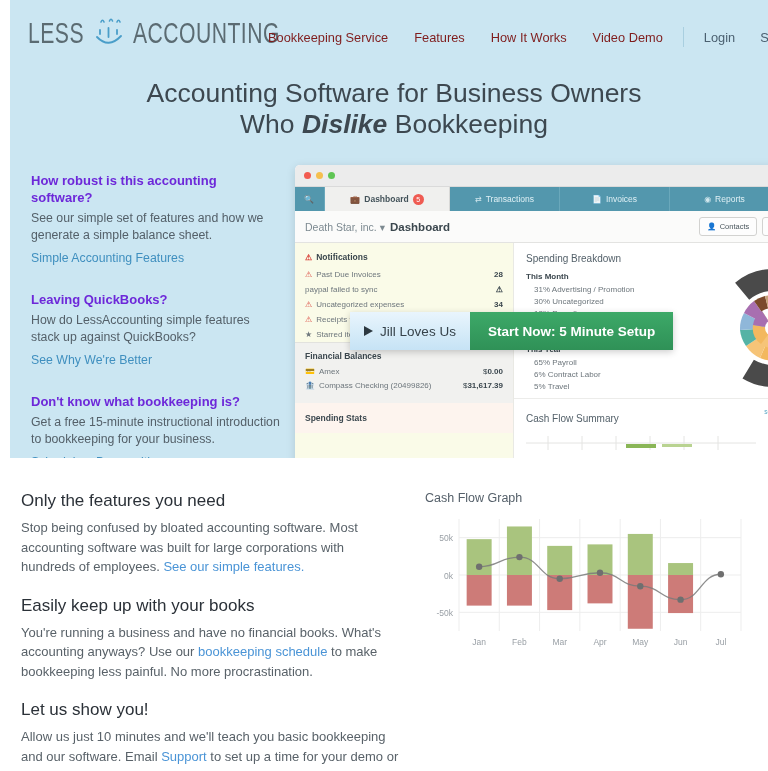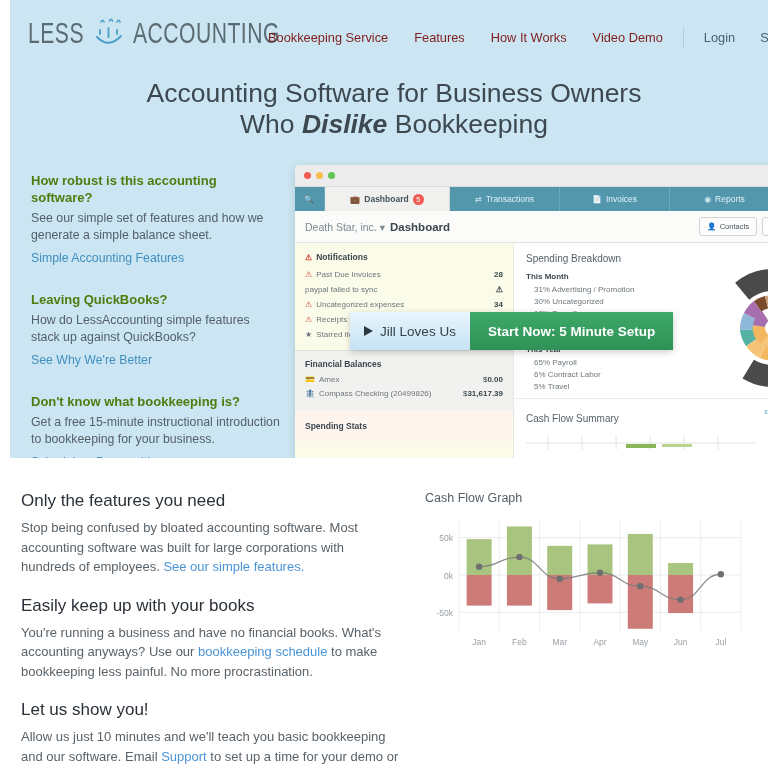--- a/index.html
+++ b/index.html
@@ -58,21 +58,21 @@
     font-size: 26.5px;
     font-weight: 400;
     line-height: 31px;
   }
   .headline em { font-style: italic; font-weight: bold; }
 
   
   .features { position: absolute; left: 21px; top: 172px; width: 250px; }
   .feat { margin-bottom: 25px; }
   .feat h3 {
-    font-size: 13px; font-weight: bold; color: #4d7c0f;
+    font-size: 13px; font-weight: bold; color: #6d28d9;
     margin-bottom: 4px; line-height: 17px;
   }
   .feat p {
     font-size: 12.3px; color: #546069; line-height: 16.5px;
     margin-bottom: 5px;
   }
   .feat a { font-size: 12.3px; color: #3f8fbf; text-decoration: none; }
 
   
   .mock {
@@ -135,21 +135,21 @@
     font-size: 8.5px; font-weight: bold; color: #3b474e;
     padding: 9px 10px 5px 10px; display: flex; align-items: center; gap: 4px;
   }
   .notif-row {
     font-size: 8px; color: #6d767c; padding: 3px 10px;
     display: flex; align-items: center; gap: 4px;
   }
   .notif-row .nv { margin-left: auto; font-weight: bold; color: #3b474e; padding-left: 28px; }
   .warn { color: #d9453c; font-size: 8px; }
 
-  .fin-sec { background: #f1f1ef; border-top: 1px solid #e2e2de; margin-top: 8px; padding: 8px 10px; }
+  .fin-sec { background: #f1f1ef; border-top: 1px solid #e2e2de; padding: 8px 10px; }
   .fin-h { font-size: 8.5px; font-weight: bold; color: #3b474e; margin-bottom: 6px; }
   .fin-row { font-size: 8px; color: #6d767c; display: flex; align-items: center; gap: 4px; margin-bottom: 5px; }
   .fin-row .fv { margin-left: auto; color: #3b474e; }
   .fin-row .fv b { font-weight: bold; }
   .sstats { background: #fdf4ee; padding: 10px; font-size: 8.5px; font-weight: bold; color: #3b474e; }
 
   .sb-h { font-size: 10px; color: #54616a; padding: 10px 12px 6px; }
   .sb-grp { font-size: 8px; font-weight: bold; color: #3b474e; padding: 2px 12px; }
   .sb-row { font-size: 8px; color: #6d767c; padding: 1.5px 12px 1.5px 20px; }
   .cf-sec { border-top: 1px solid #ececea; margin-top: 6px; padding: 9px 12px; }

